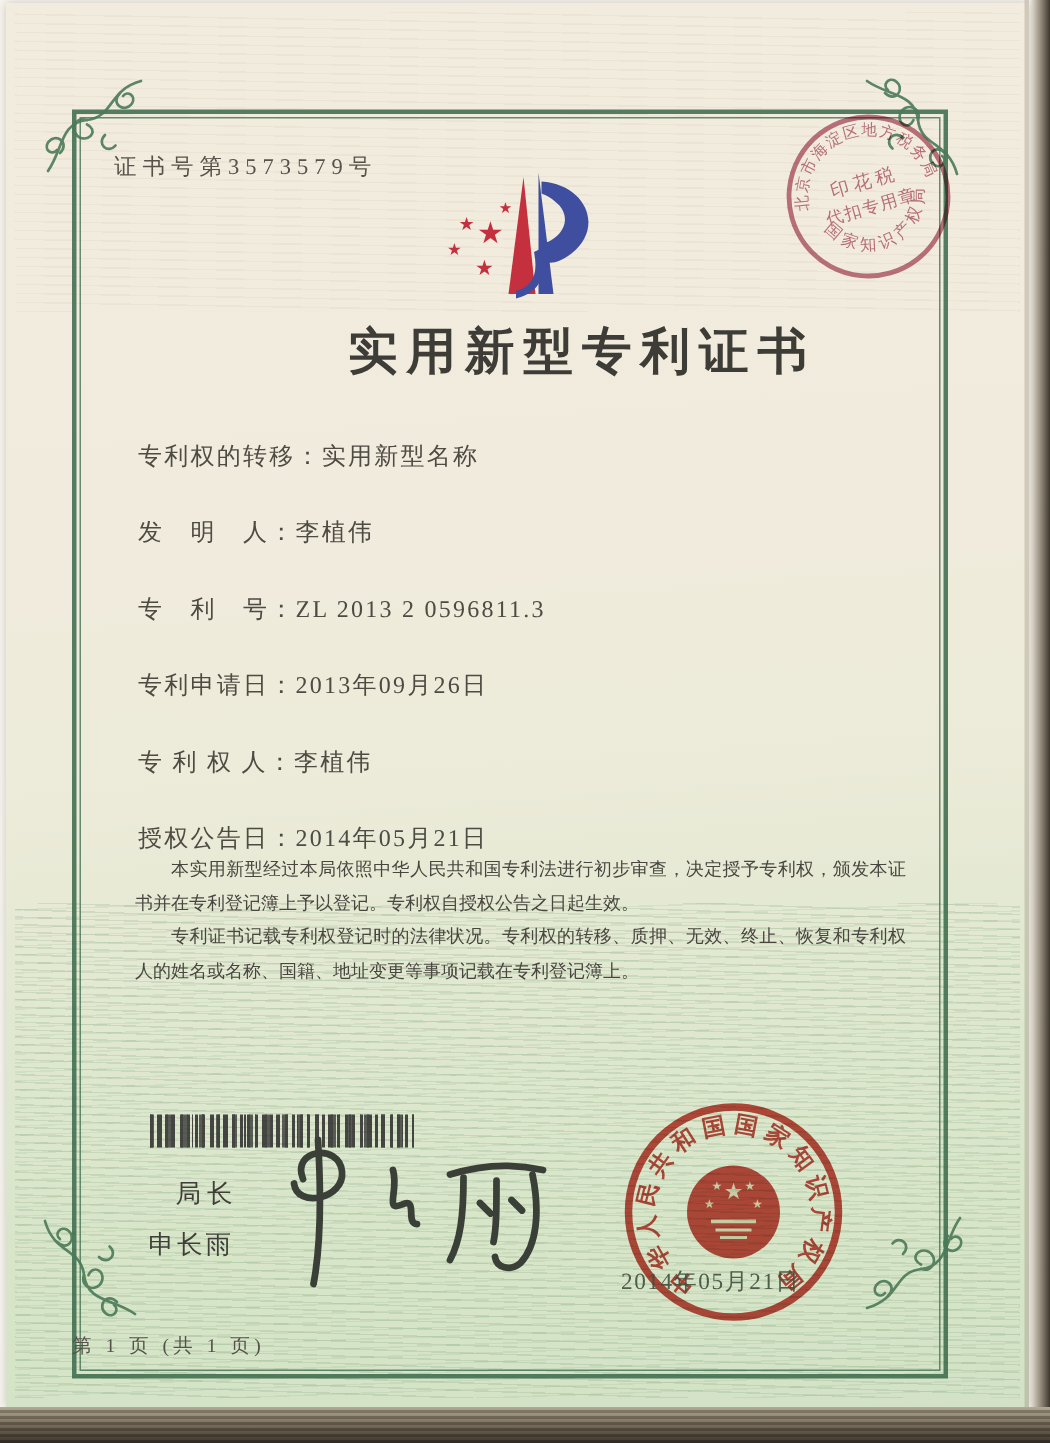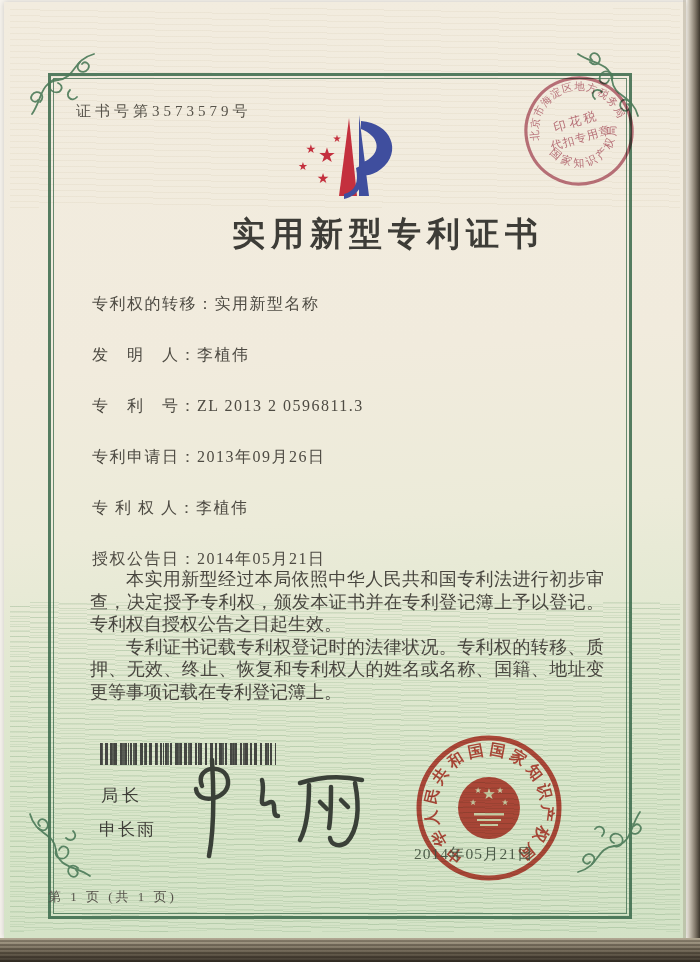--- a/index.html
+++ b/index.html
@@ -46,31 +46,31 @@
   .tax-stamp { position:absolute; left:516px; top:70px; width:118px; height:118px;
                transform:rotate(-16deg); opacity:.82; mix-blend-mode:multiply; }
 
   .title { position:absolute; left:44px; top:210px; width:584px; text-align:center;
            font-size:33px; font-weight:600; letter-spacing:6px; color:#3d3c37;margin-left:48px; }
 
   .fields { position:absolute; left:88px; top:292px; width:470px; }
   .field  { height:22px; margin-bottom:29px; font-size:16px; letter-spacing:1.5px; color:#4e4b43; white-space:nowrap; }
 
   .paragraphs { position:absolute; left:86px; top:566px; width:514px;
-                font-size:18px; line-height:22.6px; color:#48463f; text-align:justify; }
+                font-size:12px; line-height:22.6px; color:#48463f; text-align:justify; }
   .paragraphs p { text-indent:2em; }
 
   .barcode { position:absolute; left:96px; top:741px; width:176px; height:22px; opacity:.85;
     background:
       repeating-linear-gradient(90deg,#2b2b2b 0 2px,transparent 2px 5px),
       repeating-linear-gradient(90deg,#2b2b2b 0 1px,transparent 1px 7px),
       repeating-linear-gradient(90deg,rgba(40,40,40,.85) 0 3px,transparent 3px 11px);
   }
 
-  .signer-title { position:absolute; left:97px; top:782px; font-size:17px; letter-spacing:4px; color:#3f3e38; font-family:"Liberation Sans","DejaVu Sans",sans-serif; }
+  .signer-title { position:absolute; left:113px; top:782px; font-size:17px; letter-spacing:4px; color:#3f3e38; font-family:"Liberation Sans","DejaVu Sans",sans-serif; }
   .signer-name  { position:absolute; left:95px; top:816px; font-size:17px; letter-spacing:2px; color:#3f3e38; font-family:"Liberation Sans","DejaVu Sans",sans-serif; }
 
   .signature { position:absolute; left:168px; top:752px; width:205px; height:108px; }
 
   .office-seal { position:absolute; left:410px; top:731px; width:150px; height:150px;
                  opacity:.9; mix-blend-mode:multiply; }
   .seal-date { position:absolute; left:410px; top:842px; width:170px; font-size:15.5px;
                letter-spacing:1px; color:#414f3e; opacity:.9; z-index:5; }
 
   .page-footer { position:absolute; left:44px; top:886px; width:584px; text-align:left;

